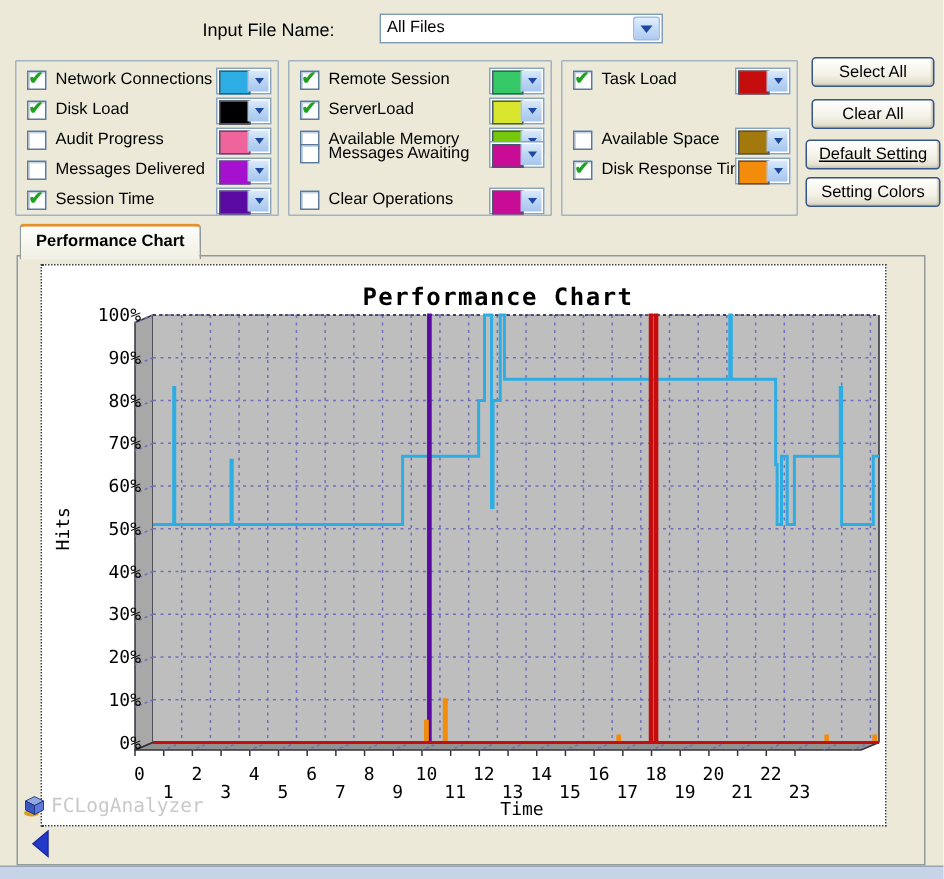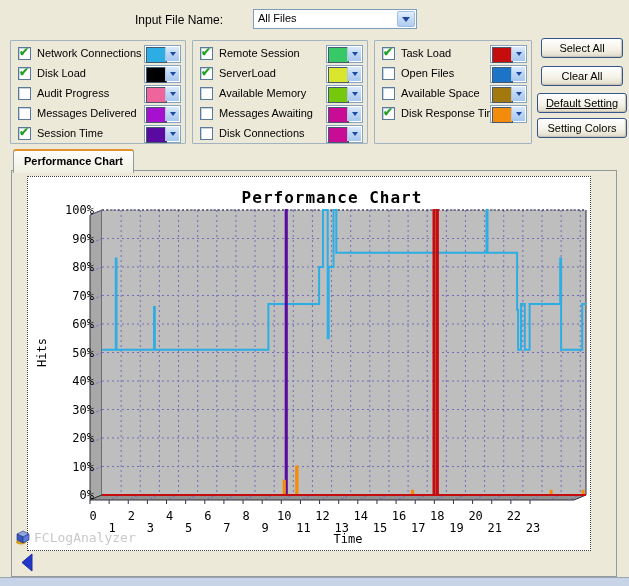--- a/index.html
+++ b/index.html
@@ -7,21 +7,21 @@
     width:629px;height:586px;position:relative;overflow:hidden;
     background:#ECE9D8;
     font-family:"Liberation Sans",sans-serif;
     -webkit-font-smoothing:none;
   }
   .abs{position:absolute}
 
   
   #input-file-label{left:135px;top:13px;font-size:12px;color:#000}
   #input-file-select{
-    left:253px;top:9px;width:164px;height:20px;background:#fff;
+    left:253px;top:9px;width:189px;height:20px;background:#fff;
     border:1px solid #7F9DB9;box-sizing:border-box;cursor:default;padding-left:43px;
   }
   #input-file-select .val{position:absolute;left:4px;top:2px;font-size:11px;color:#000;white-space:nowrap}
   .xp-arrow-btn{
     position:absolute;right:1px;top:1px;bottom:1px;width:16px;
     background:linear-gradient(#E3F0FD,#C7DDF8 45%,#B0CCF0);
     border:1px solid #9EBEE6;border-radius:2px;
   }
   .xp-arrow-btn .tri{
     position:absolute;left:50%;top:50%;margin:-2px 0 0 -4px;
@@ -190,59 +190,49 @@
       <div class="srow" style="top: 43px;">
         <span class="cb"></span>
         <span class="slabel">Available Memory</span>
         <span class="ccombo" style="right: 4px;">
           <span class="swatch" style="background: rgb(118, 200, 13);"></span>
           <span class="carrow">
             <span class="tri"></span>
           </span>
         </span>
       </div>
-      <div class="srow" style="top: 63px; text-align: center;">
+      <div class="srow" style="top: 52px; text-align: center;">
         <span class="cb"></span>
         <span class="slabel">Messages Awaiting</span>
         <span class="ccombo" style="right: 4px;">
           <span class="swatch" style="background: rgb(200, 12, 150);"></span>
           <span class="carrow">
             <span class="tri"></span>
           </span>
         </span>
       </div>
       <div class="srow" style="top: 83px;">
         <span class="cb"></span>
-        <span class="slabel">Disk Connections</span>
+        <span class="slabel">Clear Operations</span>
         <span class="ccombo" style="right: 4px;">
           <span class="swatch" style="background: rgb(200, 12, 150);"></span>
           <span class="carrow">
             <span class="tri"></span>
           </span>
         </span>
       </div>
     </div>
     <div class="group" style="left: 374px; width: 158px;">
       <div class="srow" style="top: 3px;">
         <span class="cb">
           <span class="mark">✔</span>
         </span>
         <span class="slabel">Task Load</span>
         <span class="ccombo" style="right: 4px;">
           <span class="swatch" style="background: rgb(198, 13, 13);"></span>
-          <span class="carrow">
-            <span class="tri"></span>
-          </span>
-        </span>
-      </div>
-      <div class="srow" style="top: 23px;">
-        <span class="cb"></span>
-        <span class="slabel">Open Files</span>
-        <span class="ccombo" style="right: 4px;">
-          <span class="swatch" style="background: rgb(27, 116, 200);"></span>
           <span class="carrow">
             <span class="tri"></span>
           </span>
         </span>
       </div>
       <div class="srow" style="top: 43px;">
         <span class="cb"></span>
         <span class="slabel">Available Space</span>
         <span class="ccombo" style="right: 4px;">
           <span class="swatch" style="background: rgb(163, 121, 14);"></span>

